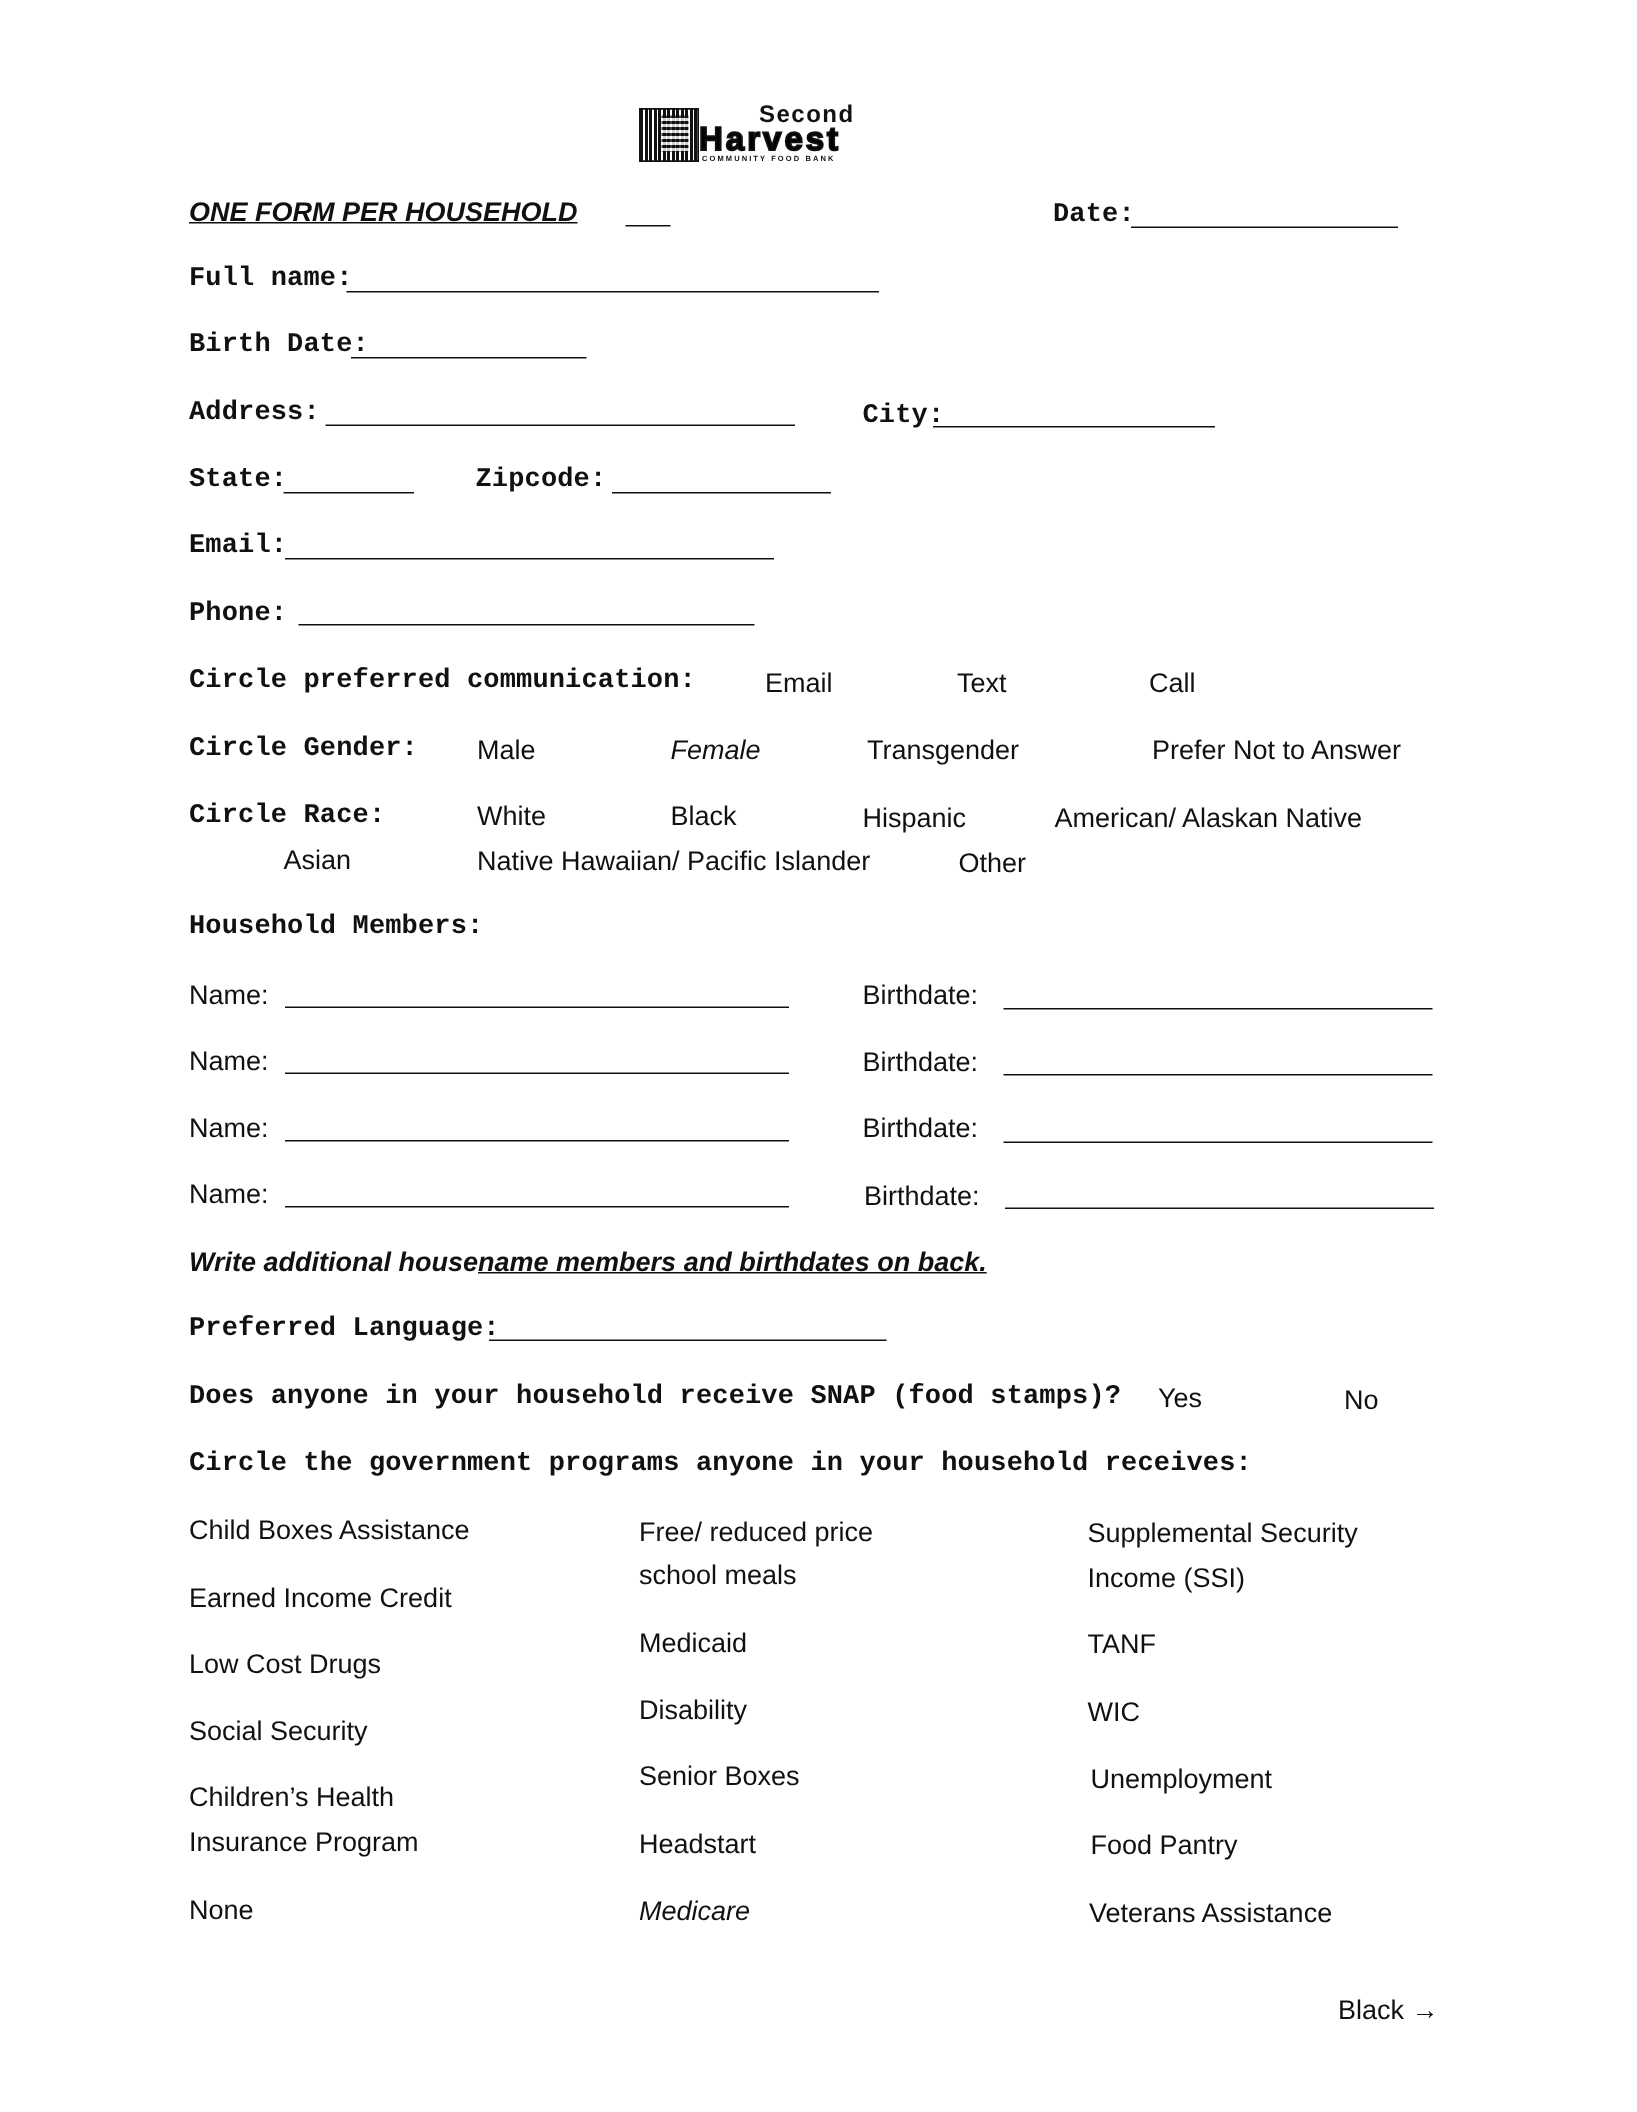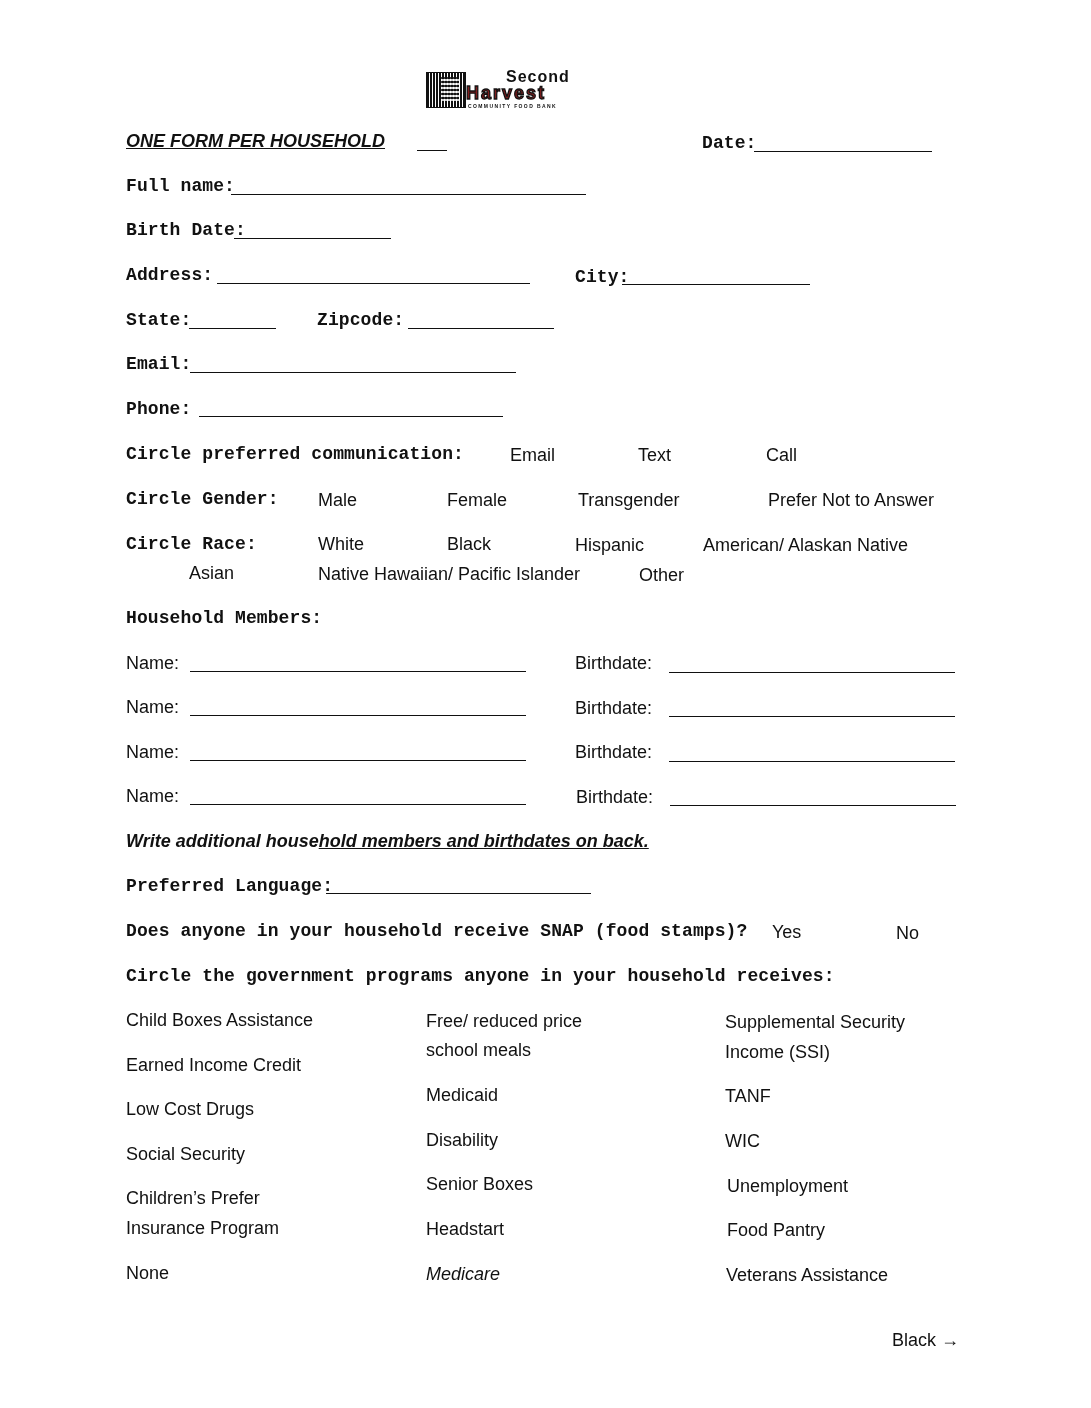--- a/index.html
+++ b/index.html
@@ -25,23 +25,23 @@
     .logo-mark::after {
       content: ""; position: absolute; left: 14px; top: 4px; width: 18px; height: 24px;
       background: repeating-linear-gradient(0deg, #fff 0 2px, #111 2px 4px);
       opacity: 0.8;
     }
     .logo-second {
       position: absolute; left: 80px; top: -1px; font-size: 16px; font-weight: bold;
       letter-spacing: 1px; line-height: 16px;
     }
     .logo-harvest {
-      position: absolute; left: 40px; top: 13px; font-size: 18px; font-weight: bold;
+      position: absolute; left: 40px; top: 13px; font-size: 22px; font-weight: bold;
       letter-spacing: 2px; line-height: 20px;
-      color: #7f1d1d; -webkit-text-stroke: 1.3px #111;
+      color: #000000; -webkit-text-stroke: 1.3px #111;
     }
     .logo-tag {
       position: absolute; left: 42px; top: 33px; font-size: 5px; font-weight: bold;
       letter-spacing: 1.4px; line-height: 6px;
     }
 
     .italic-title { font-style: italic; font-weight: bold; font-size: 18px; text-decoration: underline; }
     .note { font-style: italic; font-weight: bold; font-size: 18px; }
     .note .u { text-decoration: underline; }
     .over { font-size: 18px; }
@@ -83,21 +83,21 @@
 <div class="abs lbl" style="left:126px; top:399px;">Phone:</div>
 <div class="field" style="left:199px; top:416px; width:304px;"></div>
 
 <div class="abs lbl" style="left:126px; top:444px;">Circle preferred communication:</div>
 <div class="abs opt" style="left:510px; top:445px;">Email</div>
 <div class="abs opt" style="left:638px; top:445px;">Text</div>
 <div class="abs opt" style="left:766px; top:445px;">Call</div>
 
 <div class="abs lbl" style="left:126px; top:489px;">Circle Gender:</div>
 <div class="abs opt" style="left:318px; top:490px;">Male</div>
-<div class="abs opt" style="left:447px; top:490px;">Female</div>
+<div class="abs opt" style="left:447px; top:490px;font-style:italic;">Female</div>
 <div class="abs opt" style="left:578px; top:490px;">Transgender</div>
 <div class="abs opt" style="left:768px; top:490px;">Prefer Not to Answer</div>
 
 <div class="abs lbl" style="left:126px; top:534px;text-align:right;">Circle Race:</div>
 <div class="abs opt" style="left:318px; top:534px;">White</div>
 <div class="abs opt" style="left:447px; top:534px;">Black</div>
 <div class="abs opt" style="left:575px; top:535px;">Hispanic</div>
 <div class="abs opt" style="left:703px; top:535px;">American/ Alaskan Native</div>
 <div class="abs opt" style="left:189px; top:563px;">Asian</div>
 <div class="abs opt" style="left:318px; top:564px;">Native Hawaiian/ Pacific Islander</div>
@@ -118,36 +118,36 @@
 <div class="abs opt" style="left:126px; top:742px;">Name:</div>
 <div class="field" style="left:190px; top:760px; width:336px;"></div>
 <div class="abs opt" style="left:575px; top:742px;">Birthdate:</div>
 <div class="field" style="left:669px; top:761px; width:286px;"></div>
 
 <div class="abs opt" style="left:126px; top:786px;">Name:</div>
 <div class="field" style="left:190px; top:804px; width:336px;"></div>
 <div class="abs opt" style="left:576px; top:787px;">Birthdate:</div>
 <div class="field" style="left:670px; top:805px; width:286px;"></div>
 
-<div class="abs note" style="left:126px; top:831px;"><span>Write additional house</span><span class="u">hold members and birthdates on back.</span></div>
+<div class="abs note" style="left:126px; top:831px;"><span>Write additional house</span><span class="u">name members and birthdates on back.</span></div>
 
 <div class="abs lbl" style="left:126px; top:876px;">Preferred Language:</div>
 <div class="field" style="left:326px; top:893px; width:265px;"></div>
 
 <div class="abs lbl" style="left:126px; top:921px;">Does anyone in your household receive SNAP (food stamps)?</div>
 <div class="abs opt" style="left:772px; top:922px;">Yes</div>
 <div class="abs opt" style="left:896px; top:923px;">No</div>
 
 <div class="abs lbl" style="left:126px; top:966px;">Circle the government programs anyone in your household receives:</div>
 
 <div class="abs opt" style="left:126px; top:1010px;">Child Boxes Assistance</div>
 <div class="abs opt" style="left:126px; top:1055px;">Earned Income Credit</div>
 <div class="abs opt" style="left:126px; top:1099px;">Low Cost Drugs</div>
 <div class="abs opt" style="left:126px; top:1144px;">Social Security</div>
-<div class="abs opt" style="left:126px; top:1188px;">Children’s Prefer</div>
+<div class="abs opt" style="left:126px; top:1188px;">Children’s Health</div>
 <div class="abs opt" style="left:126px; top:1218px;">Insurance Program</div>
 <div class="abs opt" style="left:126px; top:1263px;">None</div>
 
 <div class="abs opt" style="left:426px; top:1011px;">Free/ reduced price</div>
 <div class="abs opt" style="left:426px; top:1040px;">school meals</div>
 <div class="abs opt" style="left:426px; top:1085px;">Medicaid</div>
 <div class="abs opt" style="left:426px; top:1130px;">Disability</div>
 <div class="abs opt" style="left:426px; top:1174px;">Senior Boxes</div>
 <div class="abs opt" style="left:426px; top:1219px;">Headstart</div>
 <div class="abs opt" style="left:426px; top:1264px;font-style:italic;">Medicare</div>

